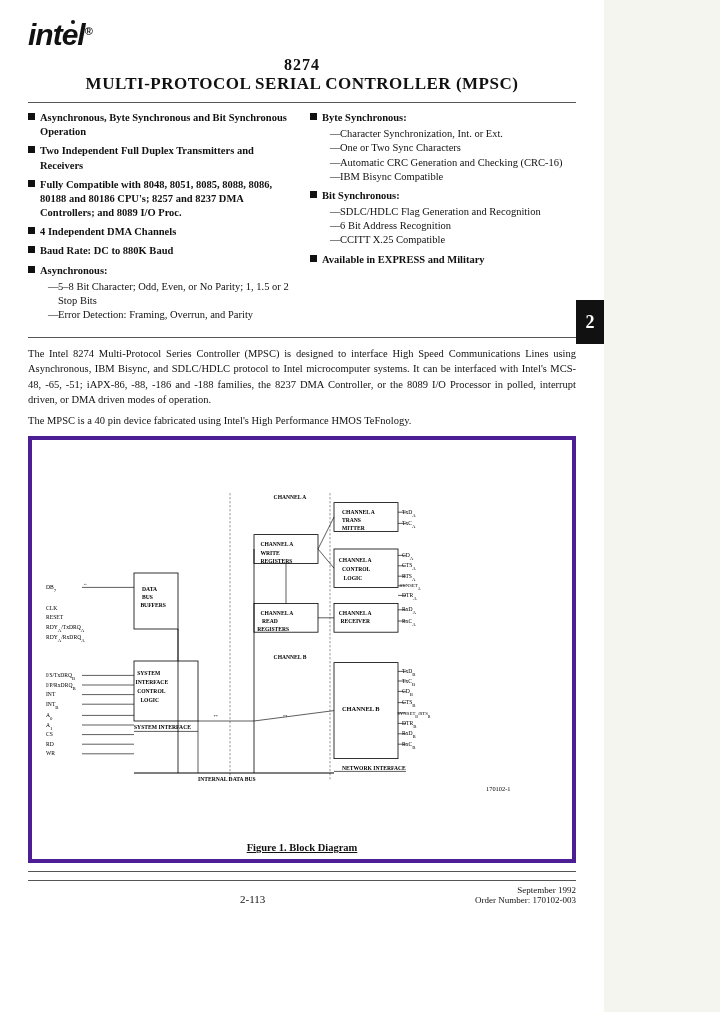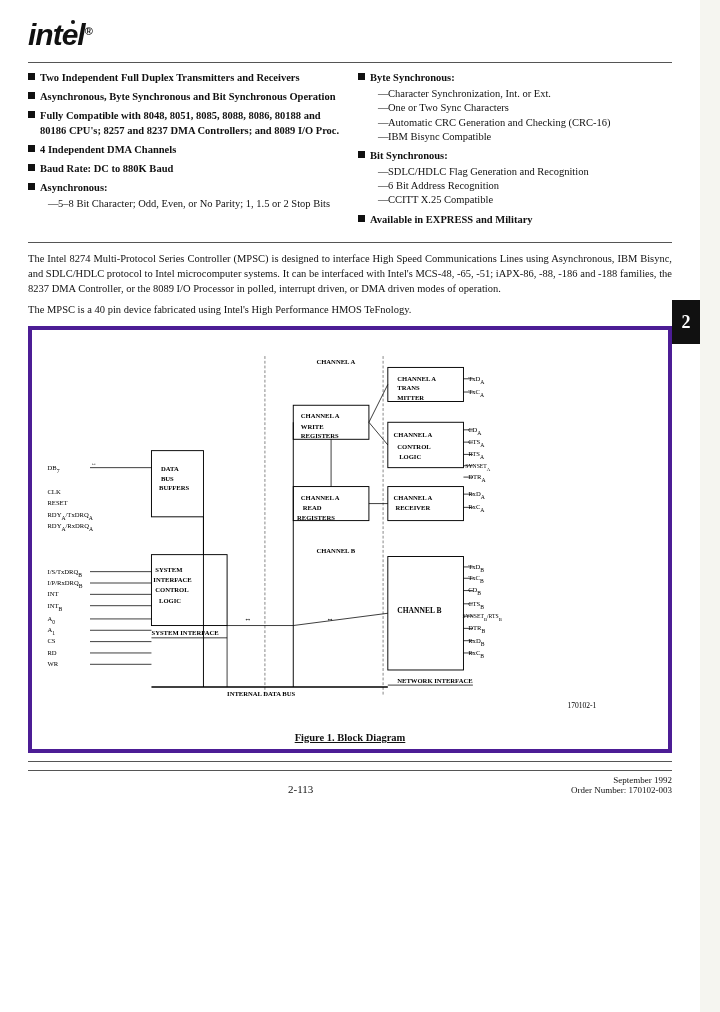--- a/index.html
+++ b/index.html
@@ -6,21 +6,21 @@
     body {
       width: 720px;
       min-height: 1012px;
       background: #f5f5f0;
       font-family: 'Times New Roman', Times, serif;
       font-size: 11px;
       color: #111;
       position: relative;
     }
     .page {
-      width: 700px;
+      width: 604px;
       min-height: 1012px;
       background: #fff;
       padding: 18px 28px 18px 28px;
       position: relative;
     }
     .intel-logo {
       font-family: Arial, sans-serif;
       font-size: 28px;
       font-weight: bold;
       font-style: italic;
@@ -158,52 +158,57 @@
 <body>
 
 <div class="page">
 
   <div style="display:flex; align-items:center; margin-bottom:2px;">
     <div class="intel-logo">
       <span style="font-family:Arial,sans-serif;font-size:30px;font-weight:bold;font-style:italic;letter-spacing:-1px;">int</span><span style="font-family:Arial,sans-serif;font-size:30px;font-weight:bold;font-style:italic;position:relative;">e<span style="display:inline-block;width:4px;height:4px;background:#111;border-radius:50%;position:absolute;top:2px;left:50%;transform:translateX(-50%);"></span>l</span><span style="font-size:11px;vertical-align:super;font-style:normal;">®</span>
     </div>
   </div>
 
+  <div class="title-block">
+    <div class="chip-number">8274</div>
+    <div class="chip-title">MULTI-PROTOCOL SERIAL CONTROLLER (MPSC)</div>
+  </div>
 
   <hr class="divider">
 
   <div class="features-section">
 
     <div class="features-col">
       <div class="feature-item">
         <span class="bullet-square"></span>
+        <span class="feature-text"><strong>Asynchronous, Byte Synchronous and Bit Synchronous Operation</strong></span>
+      </div>
+      <div class="feature-item">
+        <span class="bullet-square"></span>
         <span class="feature-text"><strong>Two Independent Full Duplex Transmitters and Receivers</strong></span>
-      </div>
-      <div class="feature-item">
-        <span class="bullet-square"></span>
-        <span class="feature-text"><strong>Asynchronous, Byte Synchronous and Bit Synchronous Operation</strong></span>
       </div>
       <div class="feature-item">
         <span class="bullet-square"></span>
         <span class="feature-text"><strong>Fully Compatible with 8048, 8051, 8085, 8088, 8086, 80188 and 80186 CPU's; 8257 and 8237 DMA Controllers; and 8089 I/O Proc.</strong></span>
       </div>
       <div class="feature-item">
         <span class="bullet-square"></span>
         <span class="feature-text"><strong>4 Independent DMA Channels</strong></span>
       </div>
       <div class="feature-item">
         <span class="bullet-square"></span>
         <span class="feature-text"><strong>Baud Rate: DC to 880K Baud</strong></span>
       </div>
       <div class="feature-item">
         <span class="bullet-square"></span>
         <span class="feature-text">
           <strong>Asynchronous:</strong>
           <ul class="sub-list">
             <li>5–8 Bit Character; Odd, Even, or No Parity; 1, 1.5 or 2 Stop Bits</li>
+            <li>Error Detection: Framing, Overrun, and Parity</li>
           </ul>
         </span>
       </div>
     </div>
 
     <div class="features-col">
       <div class="feature-item">
         <span class="bullet-square"></span>
         <span class="feature-text">
           <strong>Byte Synchronous:</strong>

